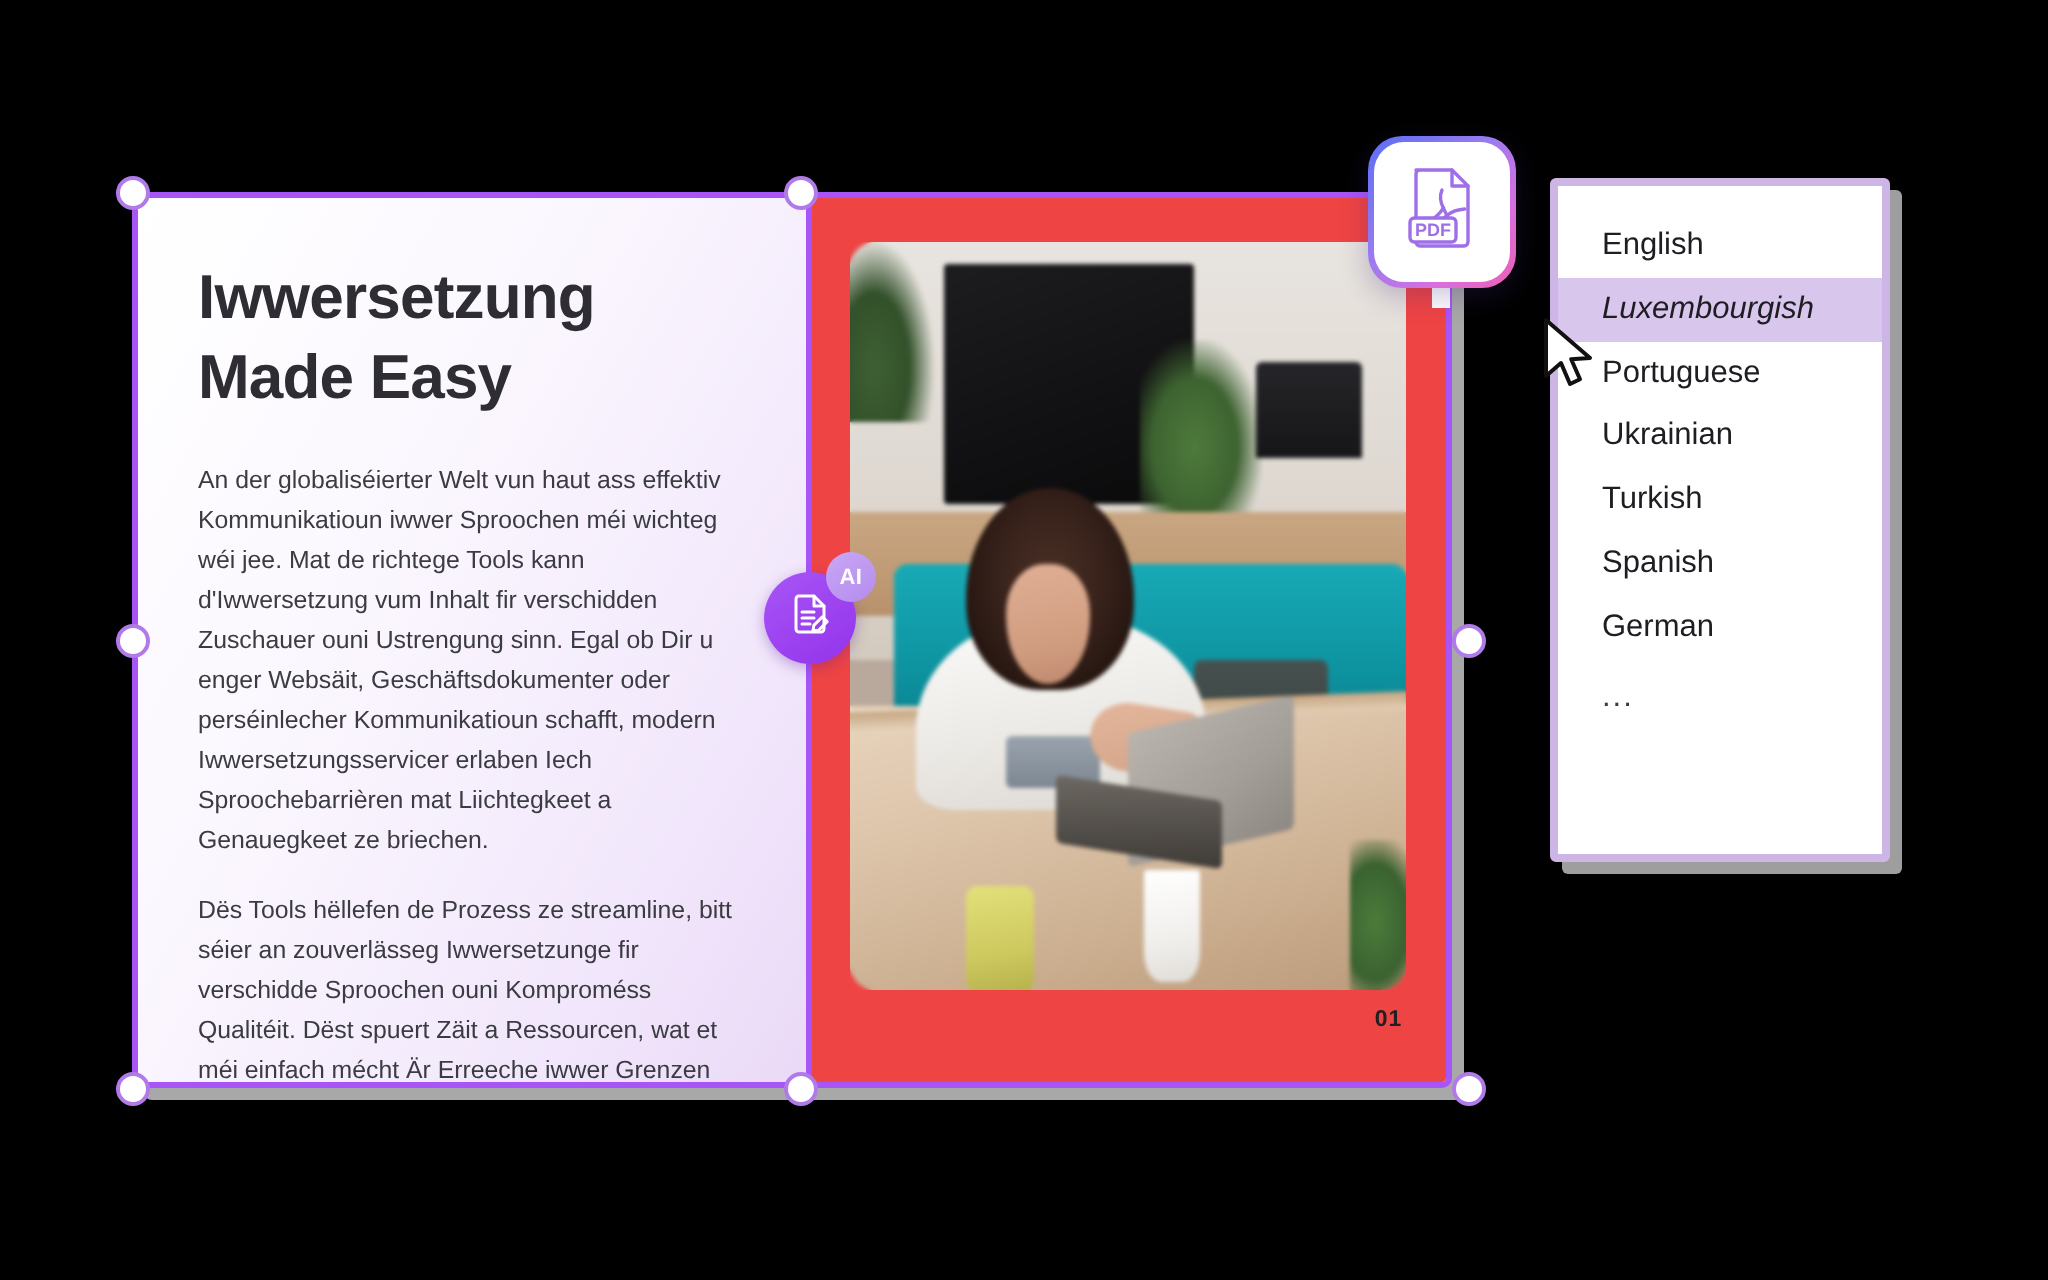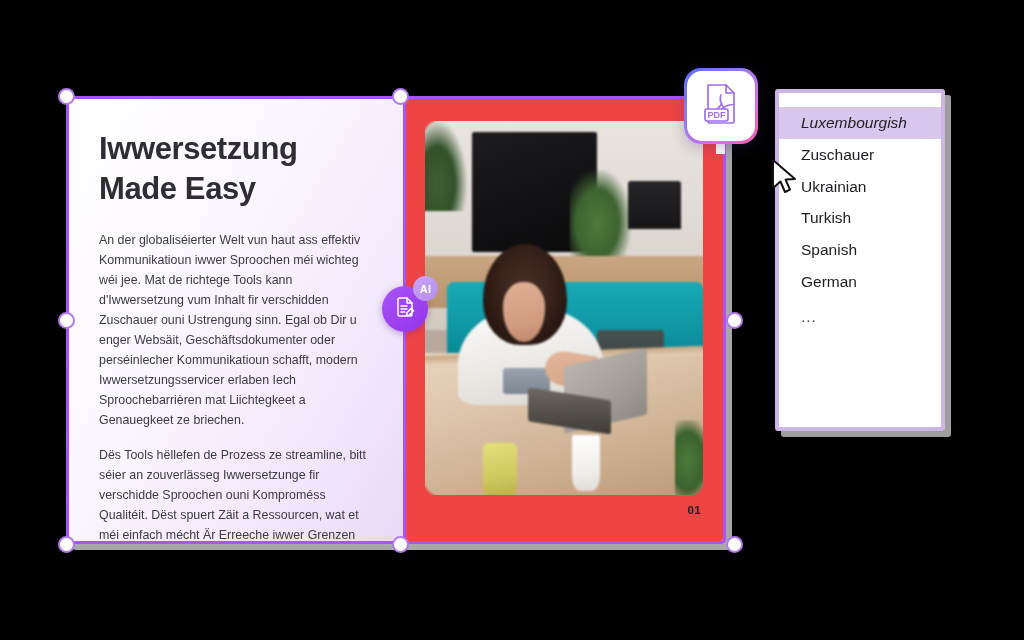--- a/index.html
+++ b/index.html
@@ -452,22 +452,23 @@
             <rect x="5" y="28" width="23" height="12" rx="2.2" fill="#ffffff"></rect>
             <text x="16.5" y="37" text-anchor="middle" font-family="Liberation Sans, sans-serif" font-size="9" font-weight="700" fill="#9f6fe8" stroke="none">PDF</text>
           </svg>
         </span>
       </div>
     </div>
   </div>
 
   <div id="dropdown-shadow"></div>
   <div id="dropdown">
+    <div class="lang-item">English</div>
     <div class="lang-item selected">Luxembourgish</div>
-    <div class="lang-item">Zuschauer</div>
+    <div class="lang-item">Portuguese</div>
     <div class="lang-item">Ukrainian</div>
     <div class="lang-item">Turkish</div>
     <div class="lang-item">Spanish</div>
     <div class="lang-item">German</div>
     <div class="lang-item ellipsis">...</div>
   </div>
 
   <div id="cursor">
     <svg width="30" height="40" viewBox="0 0 30 40">
       <path d="M3 2 L3 30 L10.5 23.5 L15 34 L20 31.6 L15.6 21.6 L25 21 Z" fill="#ffffff" stroke="#111111" stroke-width="2" stroke-linejoin="round"></path>

